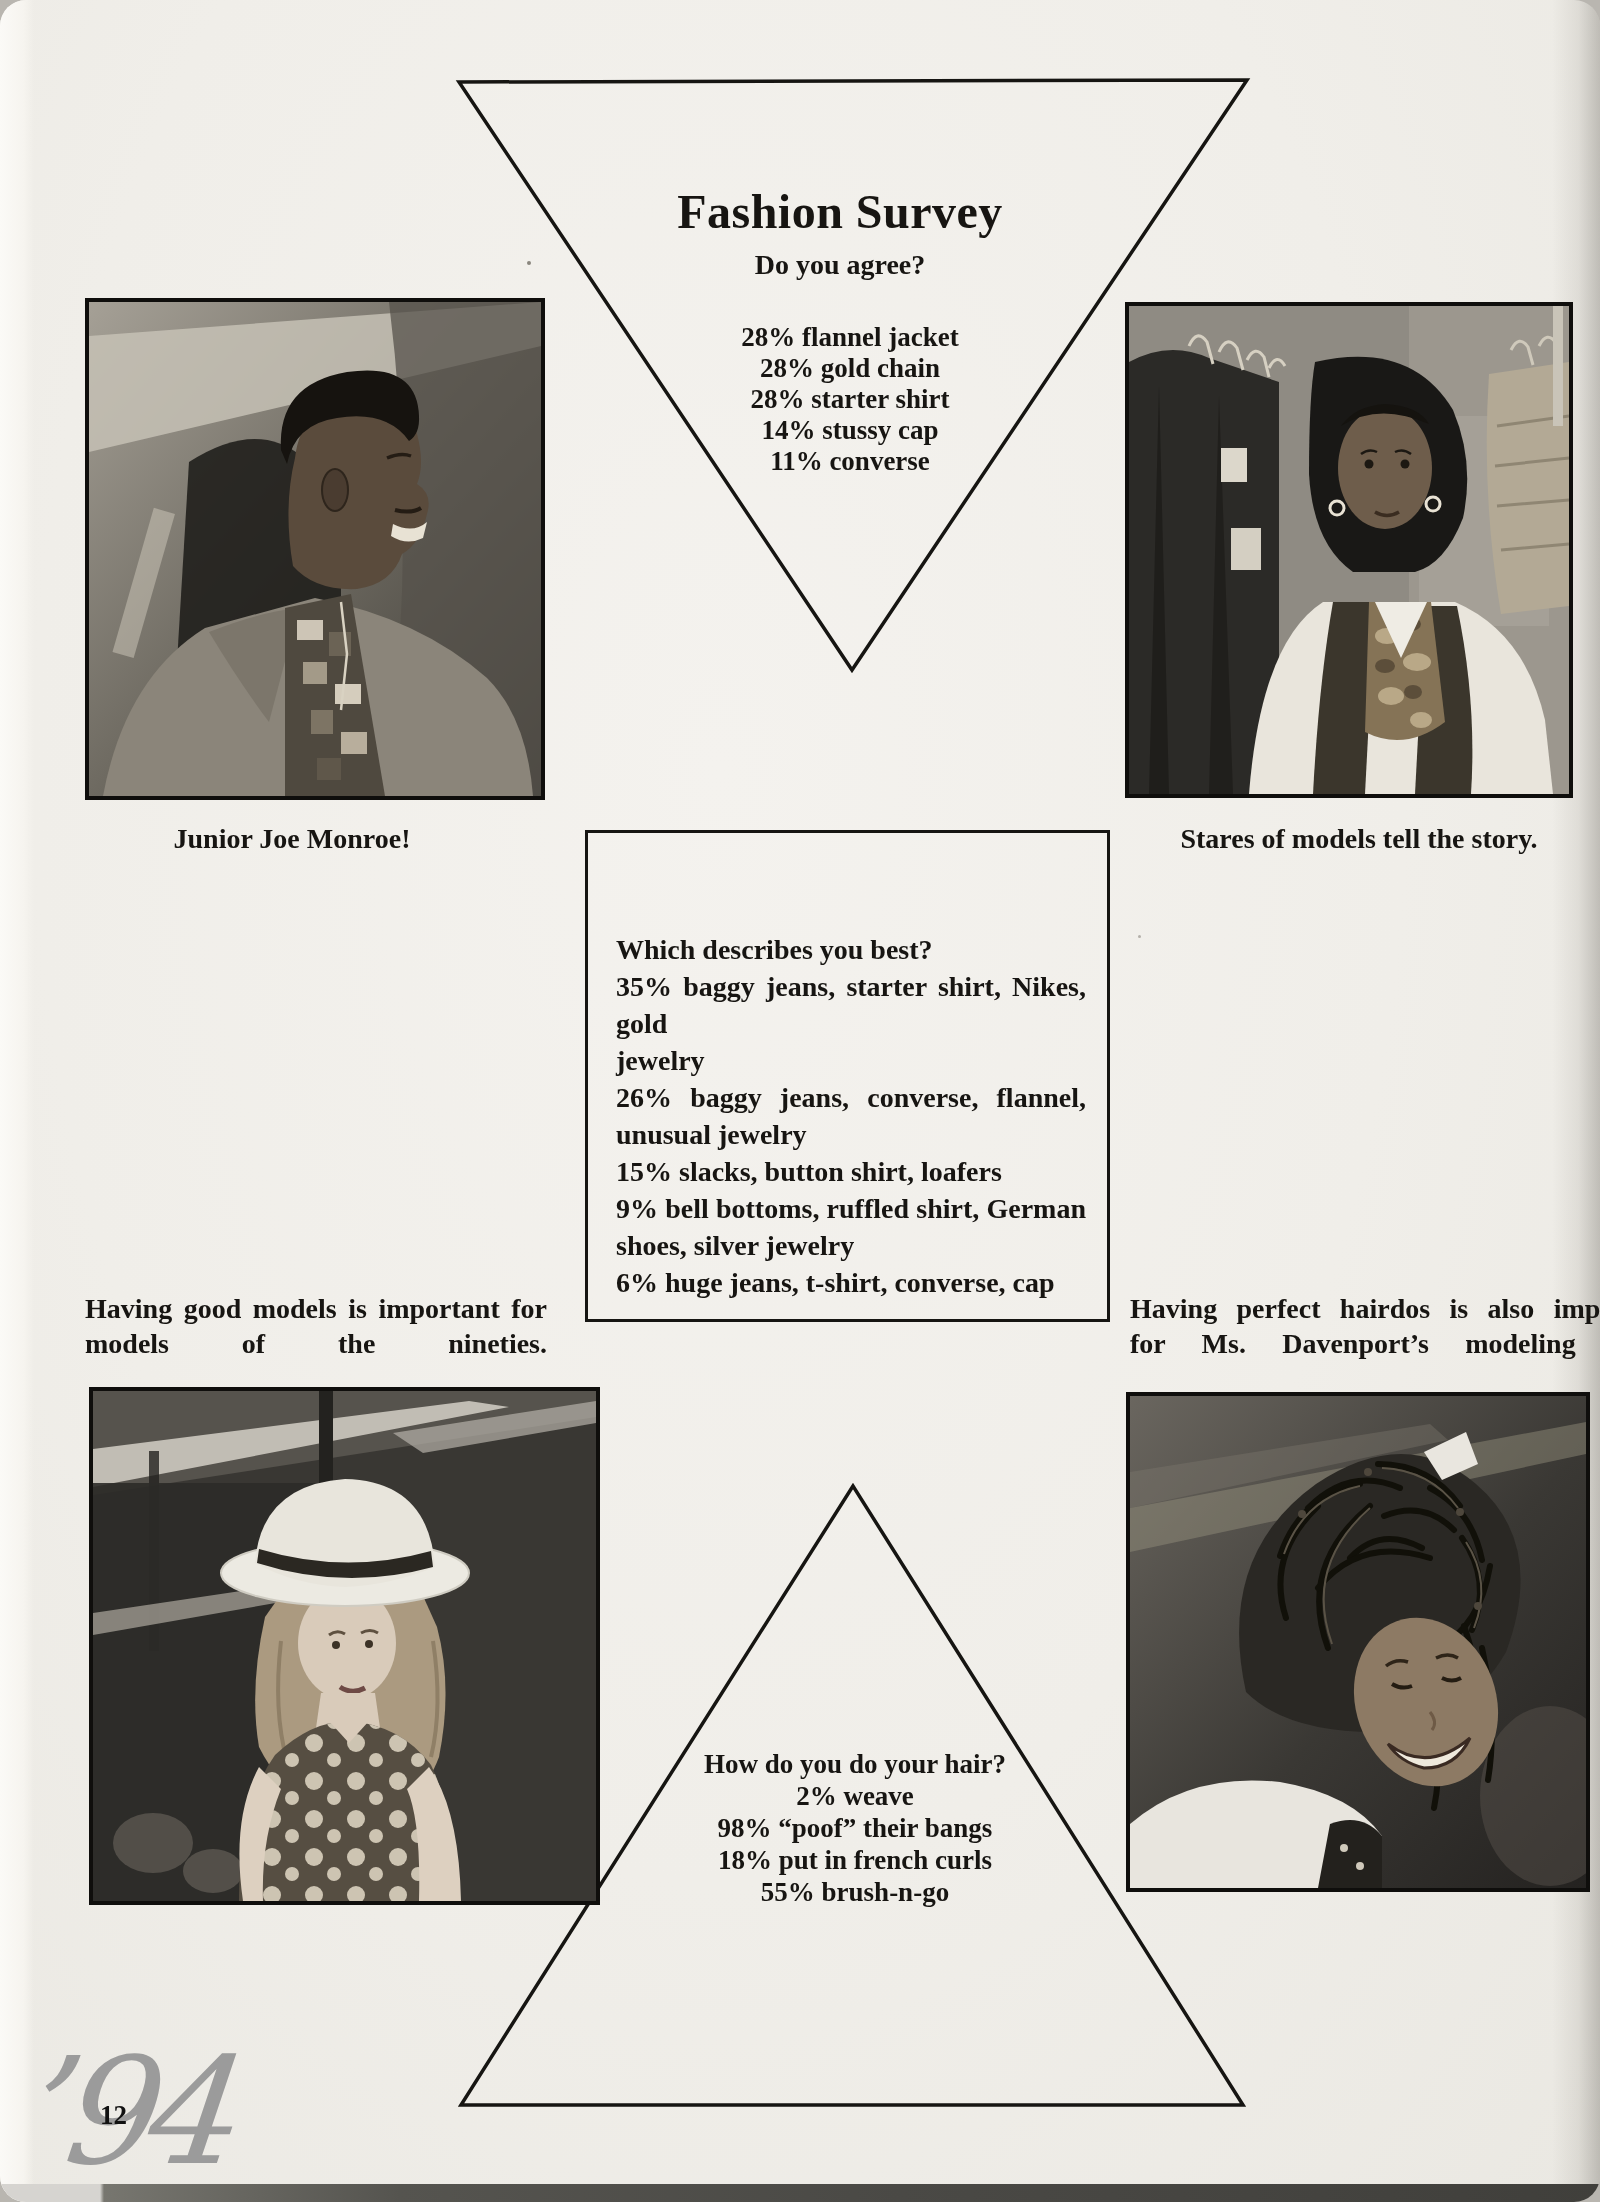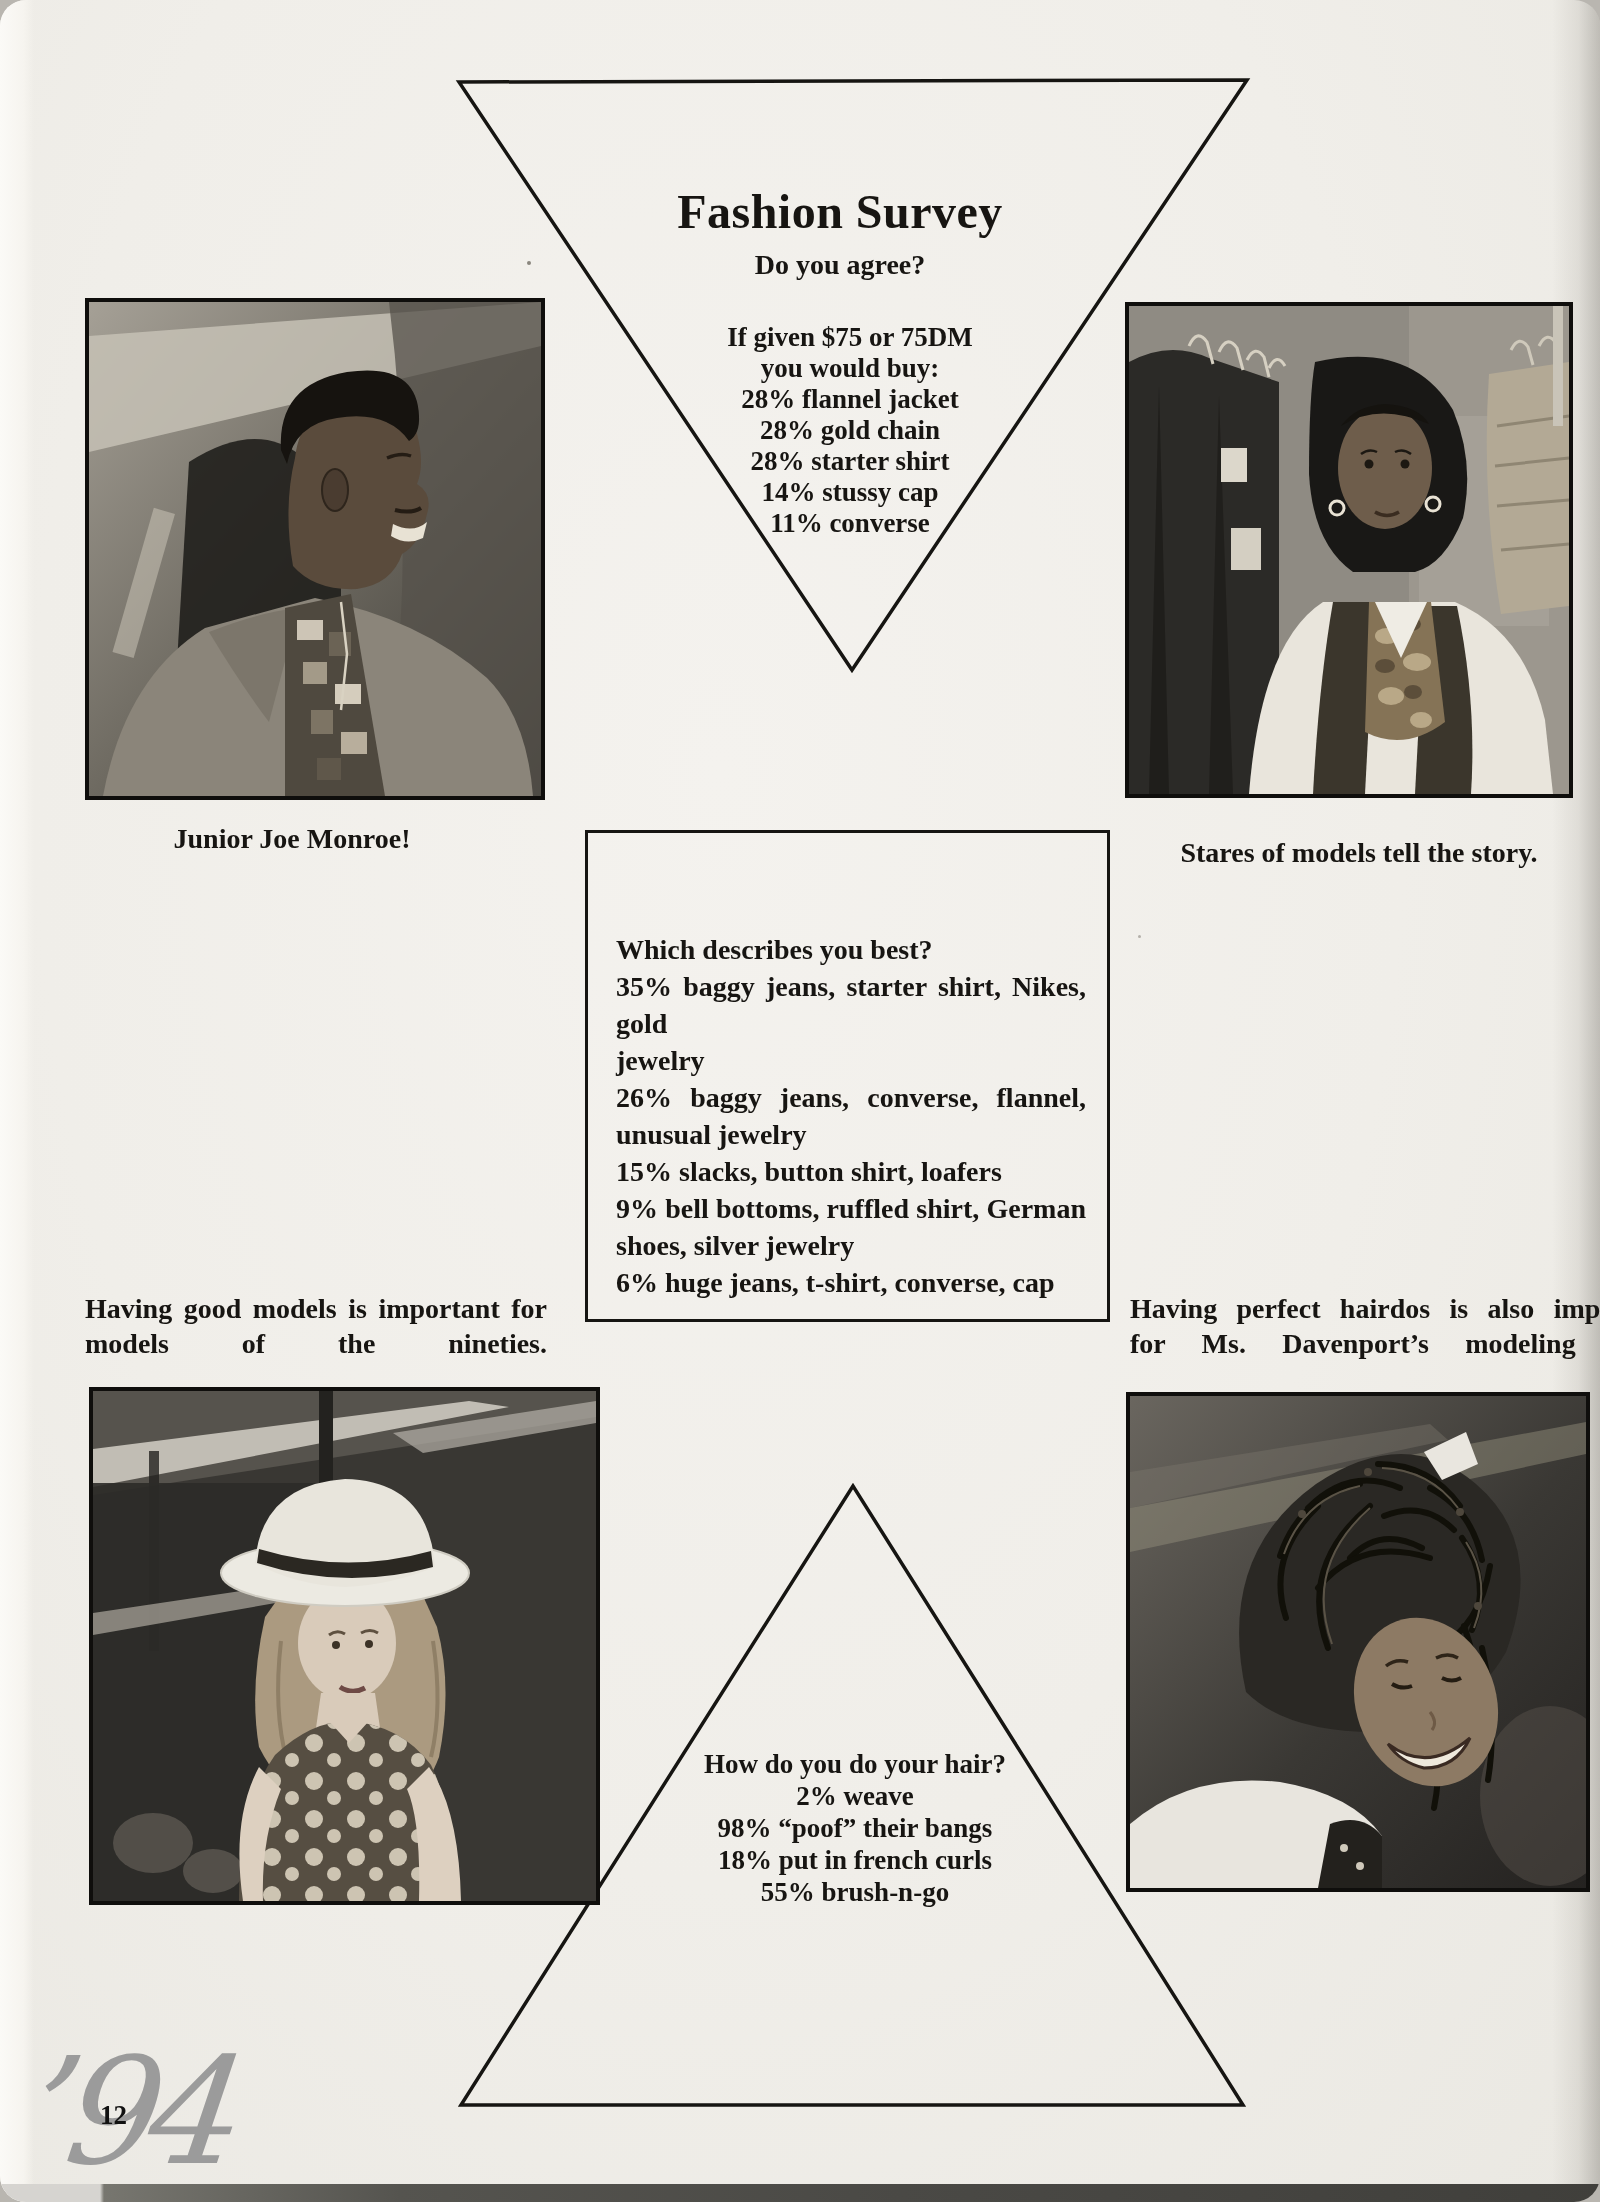--- a/index.html
+++ b/index.html
@@ -54,25 +54,20 @@
   <svg class="lines" width="1600" height="2202" viewBox="0 0 1600 2202">
     <polygon points="459,82 1247,80 852,670" fill="none" stroke="#161512" stroke-width="3.5"></polygon>
     <polygon points="853,1486 461,2105 1243,2105" fill="none" stroke="#161512" stroke-width="3.5"></polygon>
   </svg>
 
   <div class="abs tri-title">Fashion Survey</div>
   <div class="abs tri-sub">Do you agree?</div>
   <div class="abs tri-list-top">
     <div>
 
-    <div>If given $75 or 75DM</div>
-        <div>you would buy:</div>
-      </div>
-    <div>
-
     <div>28% flannel jacket</div>
         <div>28% gold chain</div>
         <div>28% starter shirt</div>
         <div>14% stussy cap</div>
         <div>11% converse</div>
       </div>
   </div>
 
   <div class="abs center-box">
 
@@ -100,21 +95,21 @@
     <div>
 
     <div>2% weave</div>
         <div>98% “poof” their bangs</div>
         <div>18% put in french curls</div>
         <div>55% brush-n-go</div>
       </div>
   </div>
 
   <div class="abs photo-cap" style="left:62px;top:823px;width:460px;">Junior Joe Monroe!</div>
-  <div class="abs photo-cap" style="left:1118px;top:823px;width:482px;margin-top:14px;">Stares of models tell the story.</div>
+  <div class="abs photo-cap" style="left:1118px;top:823px;width:482px;">Stares of models tell the story.</div>
 
   <div class="abs cap-block" style="left:85px;top:1291px;width:462px;">
 
   <div class="jline cap-mid">Having good models is important for</div>
       <div class="jline cap-mid">models of the nineties.</div>
     </div>
   <div class="abs cap-block" style="left:1130px;top:1291px;width:545px;">
 
   <div class="jline cap-mid">Having perfect hairdos is also important</div>
       <div class="jline cap-mid">for Ms. Davenport’s modeling class.</div>

